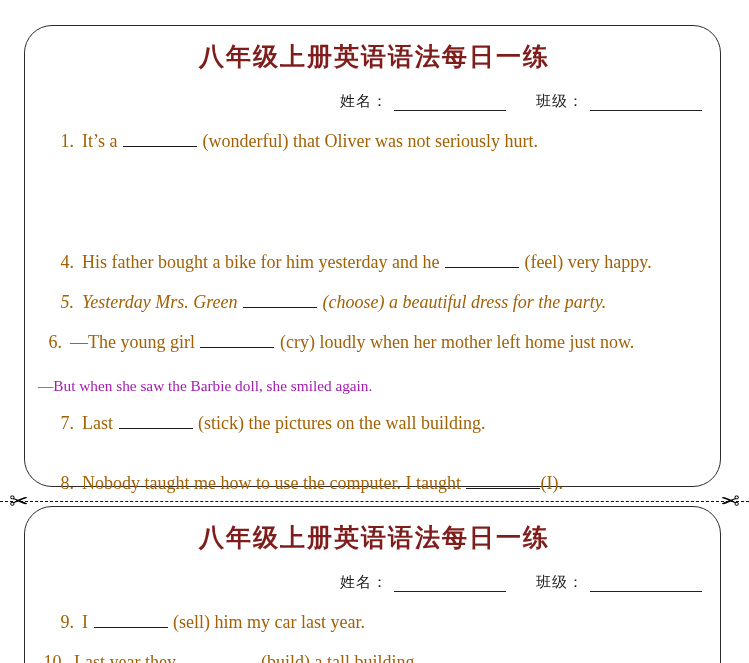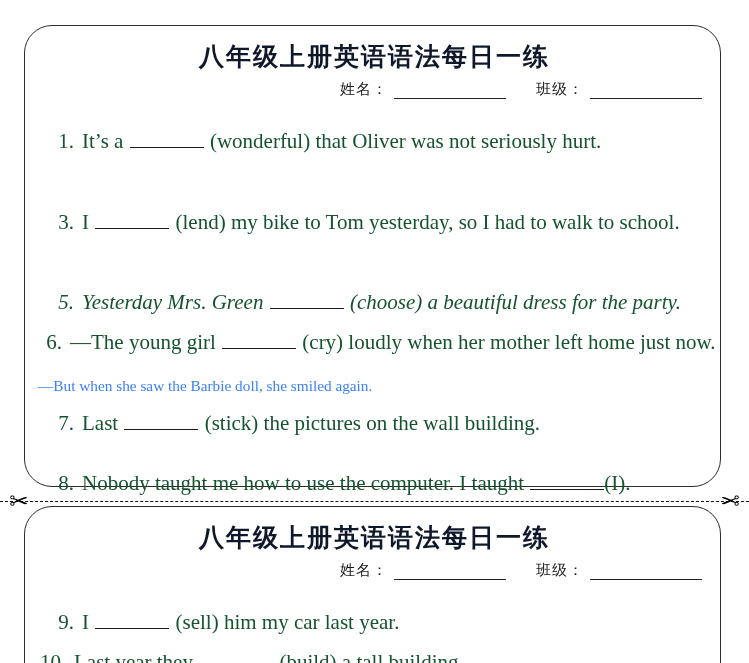--- a/index.html
+++ b/index.html
@@ -51,50 +51,50 @@
   
   .sheet-title {
     position: absolute;
     left: 0;
     right: 0;
     text-align: center;
     font-family: "DejaVu Serif", "Liberation Serif", serif;
     font-weight: 700;
     font-size: 25px;
     letter-spacing: 2px;
-    color: #0f172a;
+    color: #7f1d1d;
     white-space: nowrap;
   }
 
   .id-row {
     position: absolute;
     font-family: "DejaVu Serif", "Liberation Serif", serif;
     font-size: 15px;
     color: #1a1a1a;
     white-space: nowrap;
     display: flex;
     align-items: flex-end;
   }
   .id-field { display: flex; align-items: flex-end; }
-  .id-label { letter-spacing: 1px; }
+  .id-label { letter-spacing: 1px; margin-top: 12px; }
   .id-blank {
     display: inline-block;
     border-bottom: 1.3px solid #222;
     width: 112px;
     height: 14px;
     margin-left: 6px;
   }
   .id-gap { display: inline-block; width: 30px; }
 
   
   .q {
     position: absolute;
-    font-size: 21px;
+    font-size: 18px;
     line-height: 20px;
-    color: #14532d;
+    color: #a16207;
     white-space: nowrap;
   }
   .q-num {
     display: inline-block;
     width: 26px;
     text-align: right;
     margin-right: 8px;
   }
   .q-body { display: inline; }
   .blank {
@@ -103,21 +103,21 @@
     width: 74px;
     height: 13px;
     vertical-align: baseline;
     margin: 0 1px;
   }
   .blank.tight { margin-right: 0; }
   .cont {
     position: absolute;
     font-size: 15.3px;
     line-height: 20px;
-    color: #3b82f6;
+    color: #a21caf;
     white-space: nowrap;
   }
 
   
   #cut-line {
     position: absolute;
     left: 0;
     top: 492px;
     width: 749px;
     height: 20px;
@@ -162,24 +162,24 @@
       <span class="id-label">班级：</span>
       <span class="id-blank"></span>
     </span>
   </div>
 
   <div class="q" style="left:48px; top:131px;">
     <span class="q-num">1.</span><span class="q-body">It’s a </span><span class="blank"></span><span class="q-body"> (wonderful) that Oliver was not seriously hurt.</span>
   </div>
 
 
-  <div class="q" style="left:48px; top:212px;">
-    <span class="q-num">3.</span><span class="q-body">I </span><span class="blank"></span><span class="q-body"> (lend) my bike to Tom yesterday, so I had to walk to school.</span>
-  </div>
-
+
+  <div class="q" style="left:48px; top:252px;">
+    <span class="q-num">4.</span><span class="q-body">His father bought a bike for him yesterday and he </span><span class="blank"></span><span class="q-body"> (feel) very happy.</span>
+  </div>
 
   <div class="q" style="left:48px; top:292px;font-style:italic;">
     <span class="q-num">5.</span><span class="q-body">Yesterday Mrs. Green </span><span class="blank"></span><span class="q-body"> (choose) a beautiful dress for the party.</span>
   </div>
 
   <div class="q" style="left:36px; top:332px;">
     <span class="q-num">6.</span><span class="q-body">—The young girl </span><span class="blank"></span><span class="q-body"> (cry) loudly when her mother left home just now.</span>
   </div>
 
   <div class="cont" style="left:38px; top:376px;">—But when she saw the Barbie doll, she smiled again.</div>

